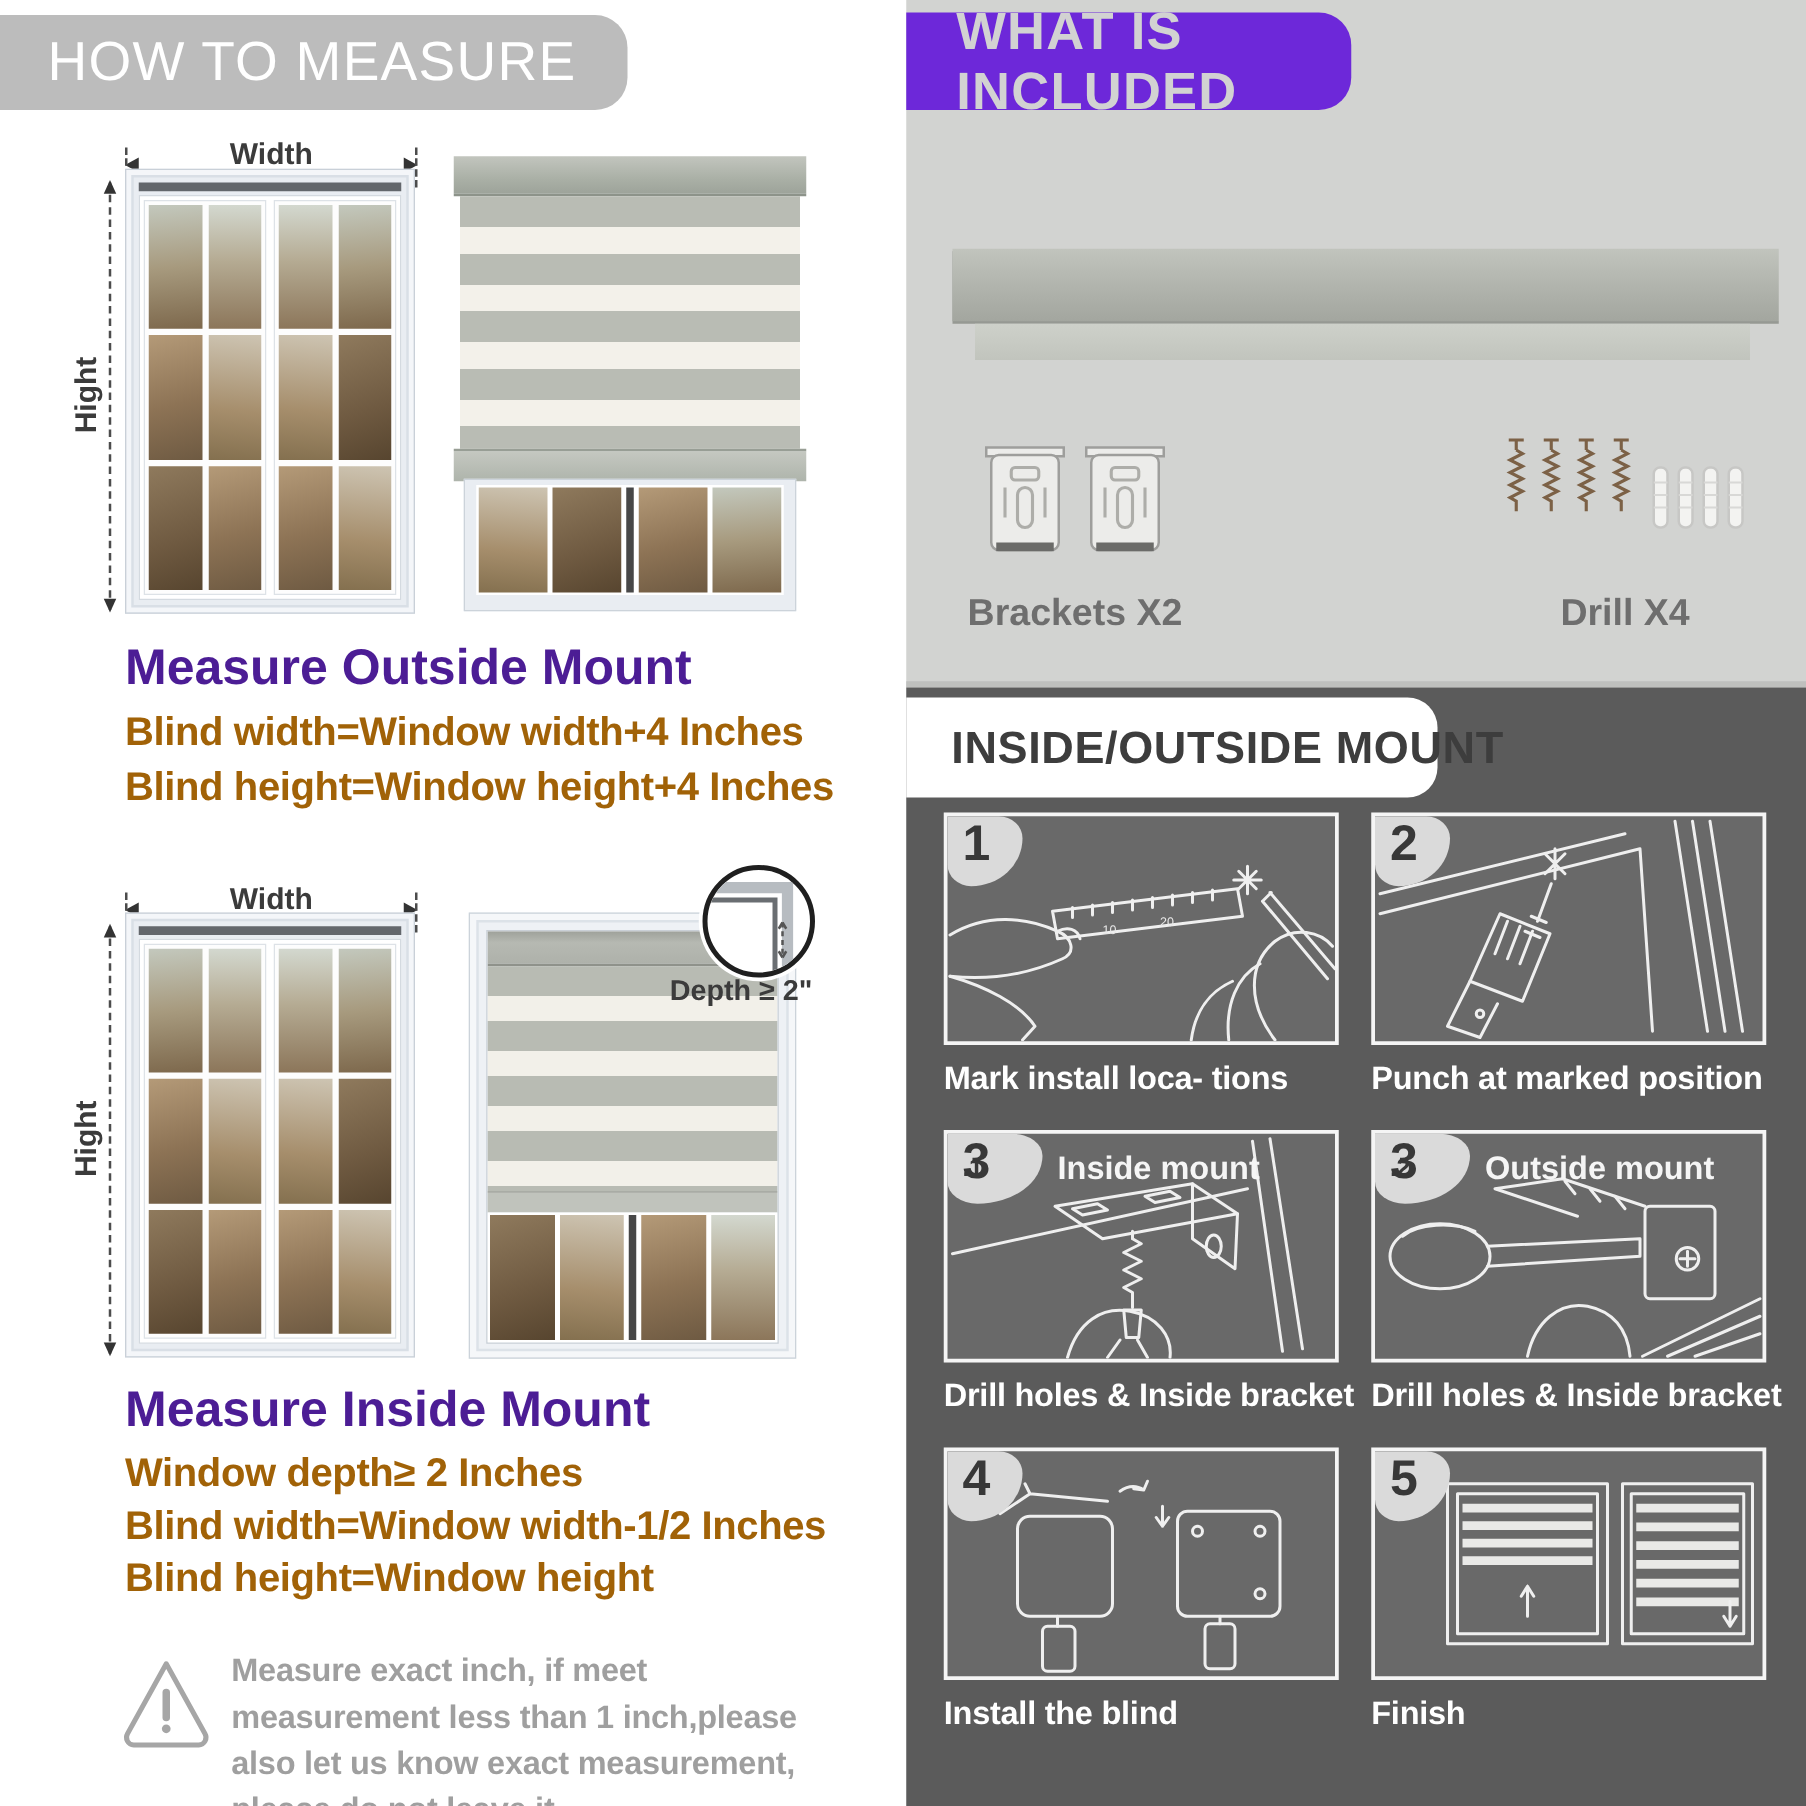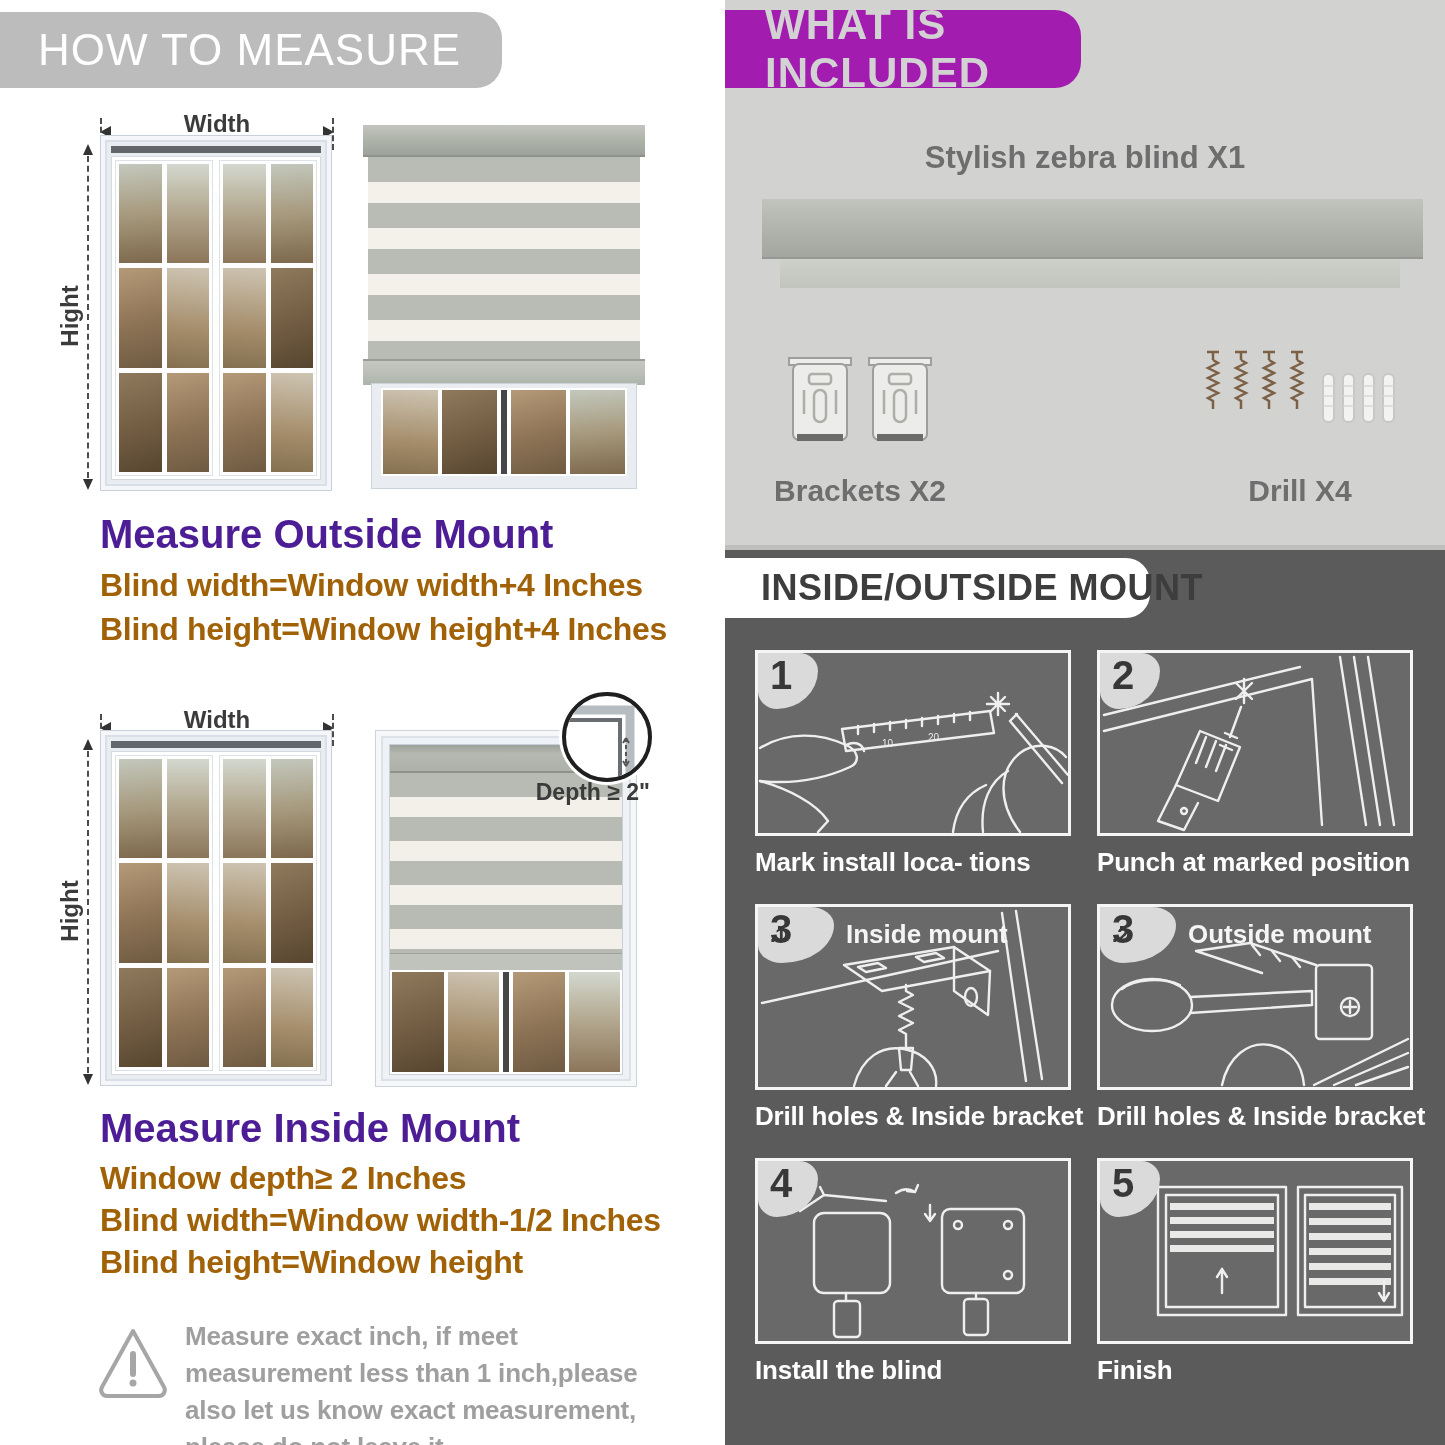--- a/index.html
+++ b/index.html
@@ -71,35 +71,35 @@
   .depth-label{position:absolute;left:505px;top:779px;width:145px;text-align:right;
     font-size:23px;font-weight:bold;color:#3b3b3b;white-space:nowrap}
 
   .warn-text{position:absolute;left:185px;top:1318px;width:500px;font-size:26px;font-weight:bold;
     color:#9f9f9f;line-height:37px;letter-spacing:-0.2px}
 
   
   .right-panel{position:absolute;left:725px;top:0;width:720px;height:1445px}
   .sec-included{position:absolute;left:0;top:0;width:720px;height:550px;background:#d2d3d1;
     border-bottom:5px solid #bfc0be;box-sizing:border-box}
-  .banner-right{position:absolute;left:0;top:10px;width:356px;height:78px;background:#a21caf;
+  .banner-right{position:absolute;left:0;top:10px;width:356px;height:78px;background:#6d28d9;
     border-radius:0 26px 26px 0;display:flex;align-items:center;padding-left:40px;box-sizing:border-box}
   .banner-right span{color:#d2d2d2;font-size:42px;font-weight:bold;letter-spacing:1px}
   .product-title{position:absolute;left:0;top:140px;width:100%;text-align:center;
     font-size:31px;font-weight:bold;color:#6e6e6e}
   .headrail-top{position:absolute;left:37px;top:199px;width:661px;height:58px;
     background:linear-gradient(180deg,#c1c4bd,#b0b3ac 55%,#a3a69f);box-shadow:0 2px 0 #969993}
   .headrail-under{position:absolute;left:55px;top:259px;width:620px;height:29px;
     background:linear-gradient(180deg,#ced1ca,#c1c4bd)}
   .item{position:absolute;top:336px;width:230px;display:flex;flex-direction:column;align-items:center}
   .item .art{height:128px;display:flex;align-items:flex-end;justify-content:center}
   .item .ilabel{font-size:30px;font-weight:bold;color:#6e6e6e;margin-top:10px;white-space:nowrap}
 
   .sec-mount{position:absolute;left:0;top:550px;width:720px;height:895px;background:#5b5b5b}
-  .banner-dark{position:absolute;left:0;top:8px;width:425px;height:60px;background:#fff;
+  .banner-dark{position:absolute;left:0;top:8px;width:425px;height:80px;background:#fff;
     border-radius:0 24px 24px 0;display:flex;align-items:center;padding-left:36px;box-sizing:border-box}
   .banner-dark span{color:#3d3d3d;font-size:36px;font-weight:bold;letter-spacing:0.5px;white-space:nowrap}
 
   .steps{position:absolute;left:30px;top:100px;width:660px;display:grid;
     grid-template-columns:316px 316px;column-gap:26px;row-gap:26px}
   .panel{position:relative;height:186px;background:#696969;border:3px solid #f5f5f5;
     box-sizing:border-box;overflow:hidden}
   .panel svg{position:absolute;inset:0;width:100%;height:100%}
   .badge{position:absolute;left:0;top:0;width:60px;height:56px;background:#dadada;
     border-radius:0 46% 100% 46%;display:flex;align-items:flex-start;padding:2px 0 0 12px;box-sizing:border-box;z-index:2}
@@ -253,21 +253,20 @@
   </svg>
   <div class="warn-text">Measure exact inch, if meet measurement less than 1 inch,please also let us know exact measurement, please do not leave it</div>
 </div>
 
 <div class="right-panel">
 
   <div class="sec-included">
     <div class="banner-right">
       <span>WHAT IS INCLUDED</span>
     </div>
-    <div class="product-title">Stylish zebra blind X1</div>
     <div class="headrail-top"></div>
     <div class="headrail-under"></div>
 
     <div class="item" style="left:20px">
       <div class="art">
         <svg width="150" height="120" viewBox="0 0 150 120">
           <g fill="#ececea" stroke="#9e9e9c" stroke-width="2">
             <path d="M4,14 h62 v7 h-62 z"></path>
               <rect x="8" y="20" width="54" height="76" rx="6"></rect>
             <path d="M84,14 h62 v7 h-62 z"></path>

